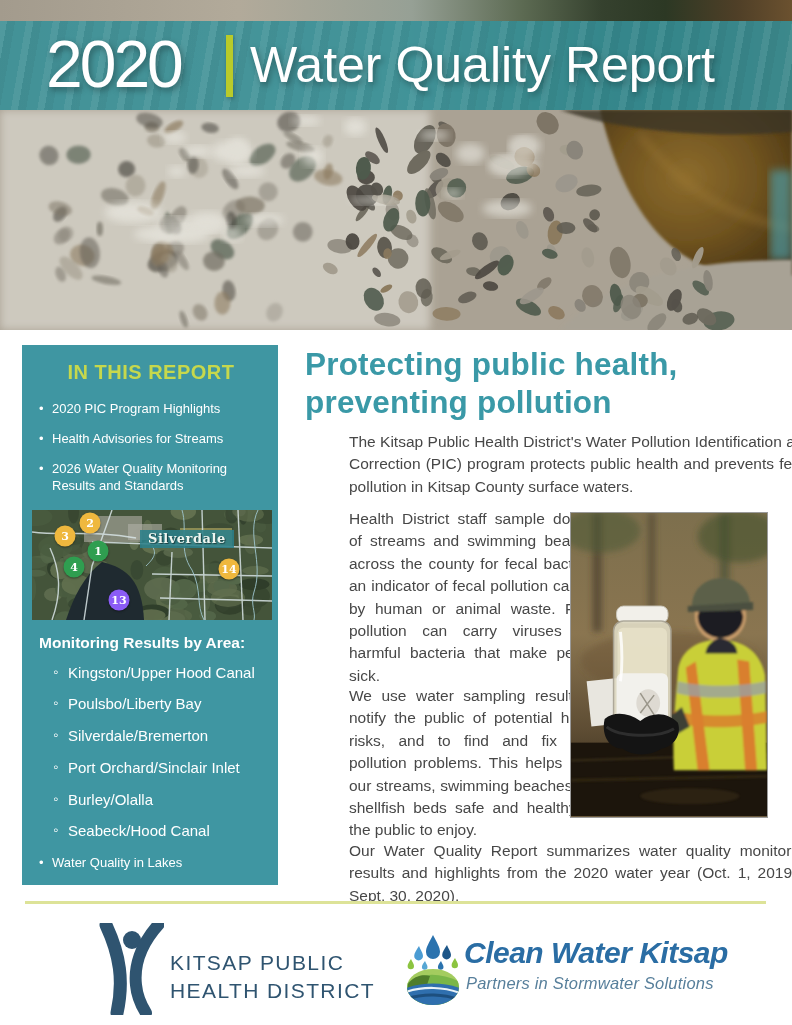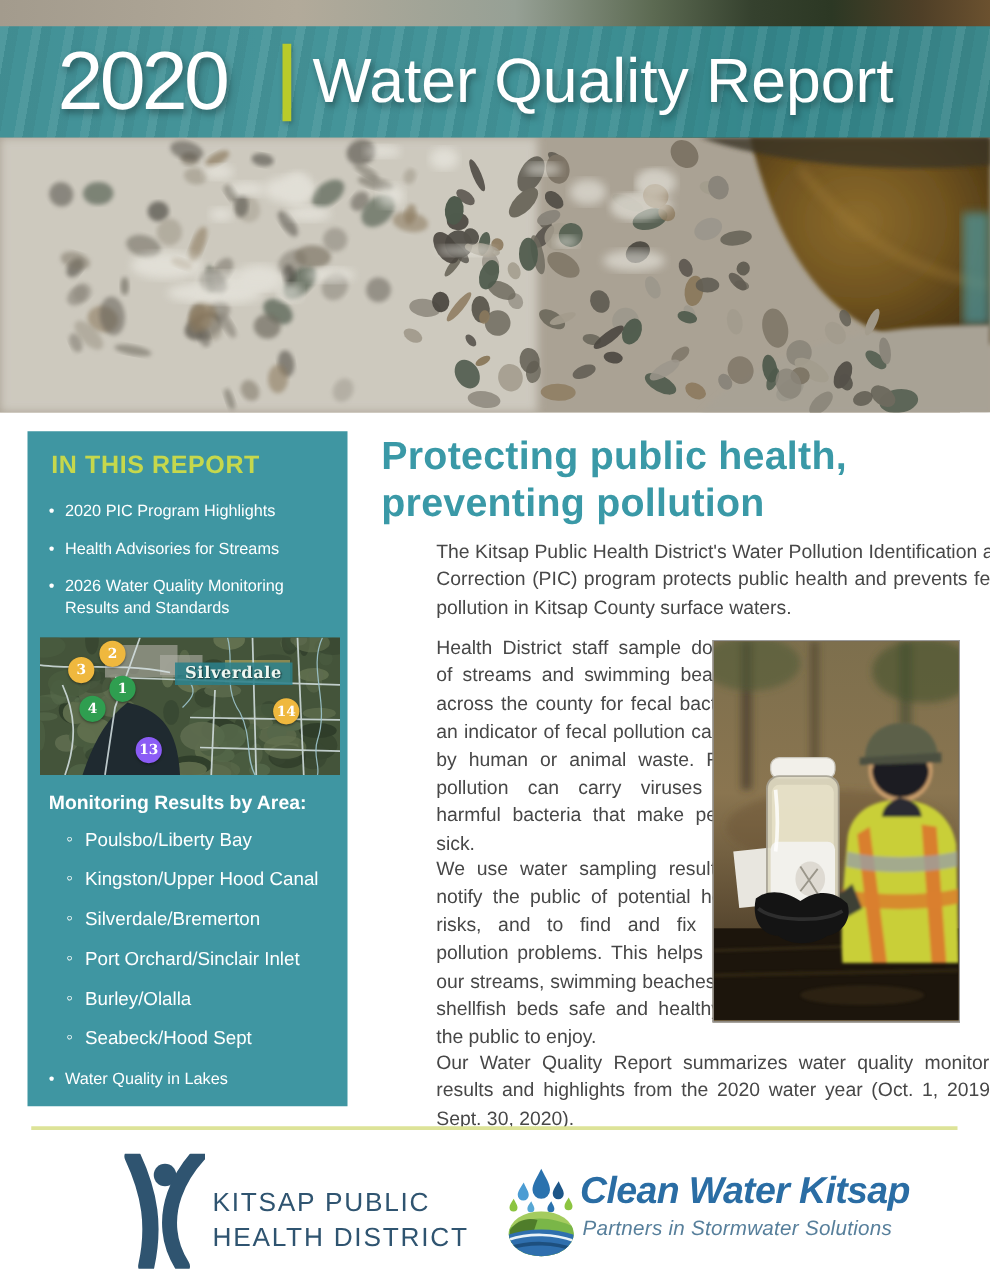--- a/index.html
+++ b/index.html
@@ -45,20 +45,21 @@
   }
 
   
   .sidebar {
     position:absolute; left:22px; top:345px; width:256px; height:540px;
     background:#3f96a2; color:#ffffff; padding:14px 17px;
   }
   .sb-title {
     color:#c6d84c; font-weight:bold; font-size:20px; letter-spacing:0.5px;
     margin:2px 0 16px 2px;
+    text-align:center;
   }
   .sb-bullet {
     position:relative; padding-left:13px; font-size:13px; line-height:1.32;
     margin-bottom:13px;
   }
   .sb-bullet::before { content:"•"; position:absolute; left:0; top:0; }
   .sb-map {
     position:relative; width:240px; height:110px; margin:15px 0 12px -7px;
     overflow:hidden; background:#44543a;
   }
@@ -494,26 +495,26 @@
           <div class="map-marker" style="left: 58px; top: 13px; background: rgb(239, 184, 62);">2</div>
           <div class="map-marker" style="left: 33px; top: 26px; background: rgb(239, 184, 62);">3</div>
           <div class="map-marker" style="left: 66px; top: 41px; background: rgb(47, 158, 80);">1</div>
           <div class="map-marker" style="left: 42px; top: 57px; background: rgb(47, 158, 80);">4</div>
           <div class="map-marker" style="left: 87px; top: 90px; background: #8b5cf6;">13</div>
           <div class="map-marker" style="left: 197px; top: 33px; background: rgb(239, 184, 62); margin-top: 26px;">14</div>
         </div>
     </div>
 
     <div class="sb-mon-title">Monitoring Results by Area:</div>
+    <div class="sb-area">Kingston/Upper Hood Canal</div>
     <div class="sb-area">Poulsbo/Liberty Bay</div>
-    <div class="sb-area">Kingston/Upper Hood Canal</div>
     <div class="sb-area">Silverdale/Bremerton</div>
     <div class="sb-area">Port Orchard/Sinclair Inlet</div>
     <div class="sb-area">Burley/Olalla</div>
-    <div class="sb-area">Seabeck/Hood Sept</div>
+    <div class="sb-area">Seabeck/Hood Canal</div>
     <div class="sb-bullet bottom">Water Quality in Lakes</div>
     <div class="sb-bullet bottom">Pollution Sources and Prevention</div>
   </div>
 
   <h1 class="main-heading">Protecting public health, preventing pollution</h1>
   <p class="para p1">The Kitsap Public Health District's Water Pollution Identification and Correction (PIC) program protects public health and prevents fecal pollution in Kitsap County surface waters.</p>
   <p class="para p2">Health District staff sample dozens of streams and swimming beaches across the county for fecal bacteria, an indicator of fecal pollution caused by human or animal waste. Fecal pollution can carry viruses and harmful bacteria that make people sick.</p>
   <p class="para p3">We use water sampling results to notify the public of potential health risks, and to find and fix fecal pollution problems. This helps keep our streams, swimming beaches and shellfish beds safe and healthy for the public to enjoy.</p>
 
   <div class="sample-photo">

